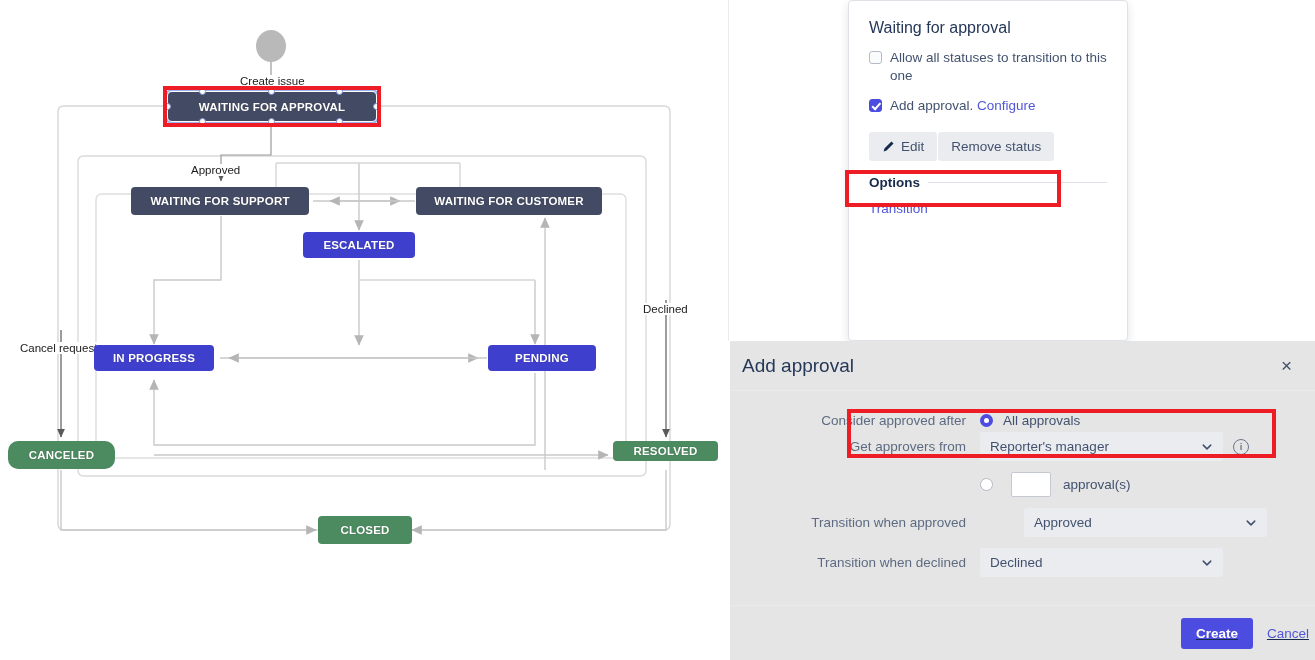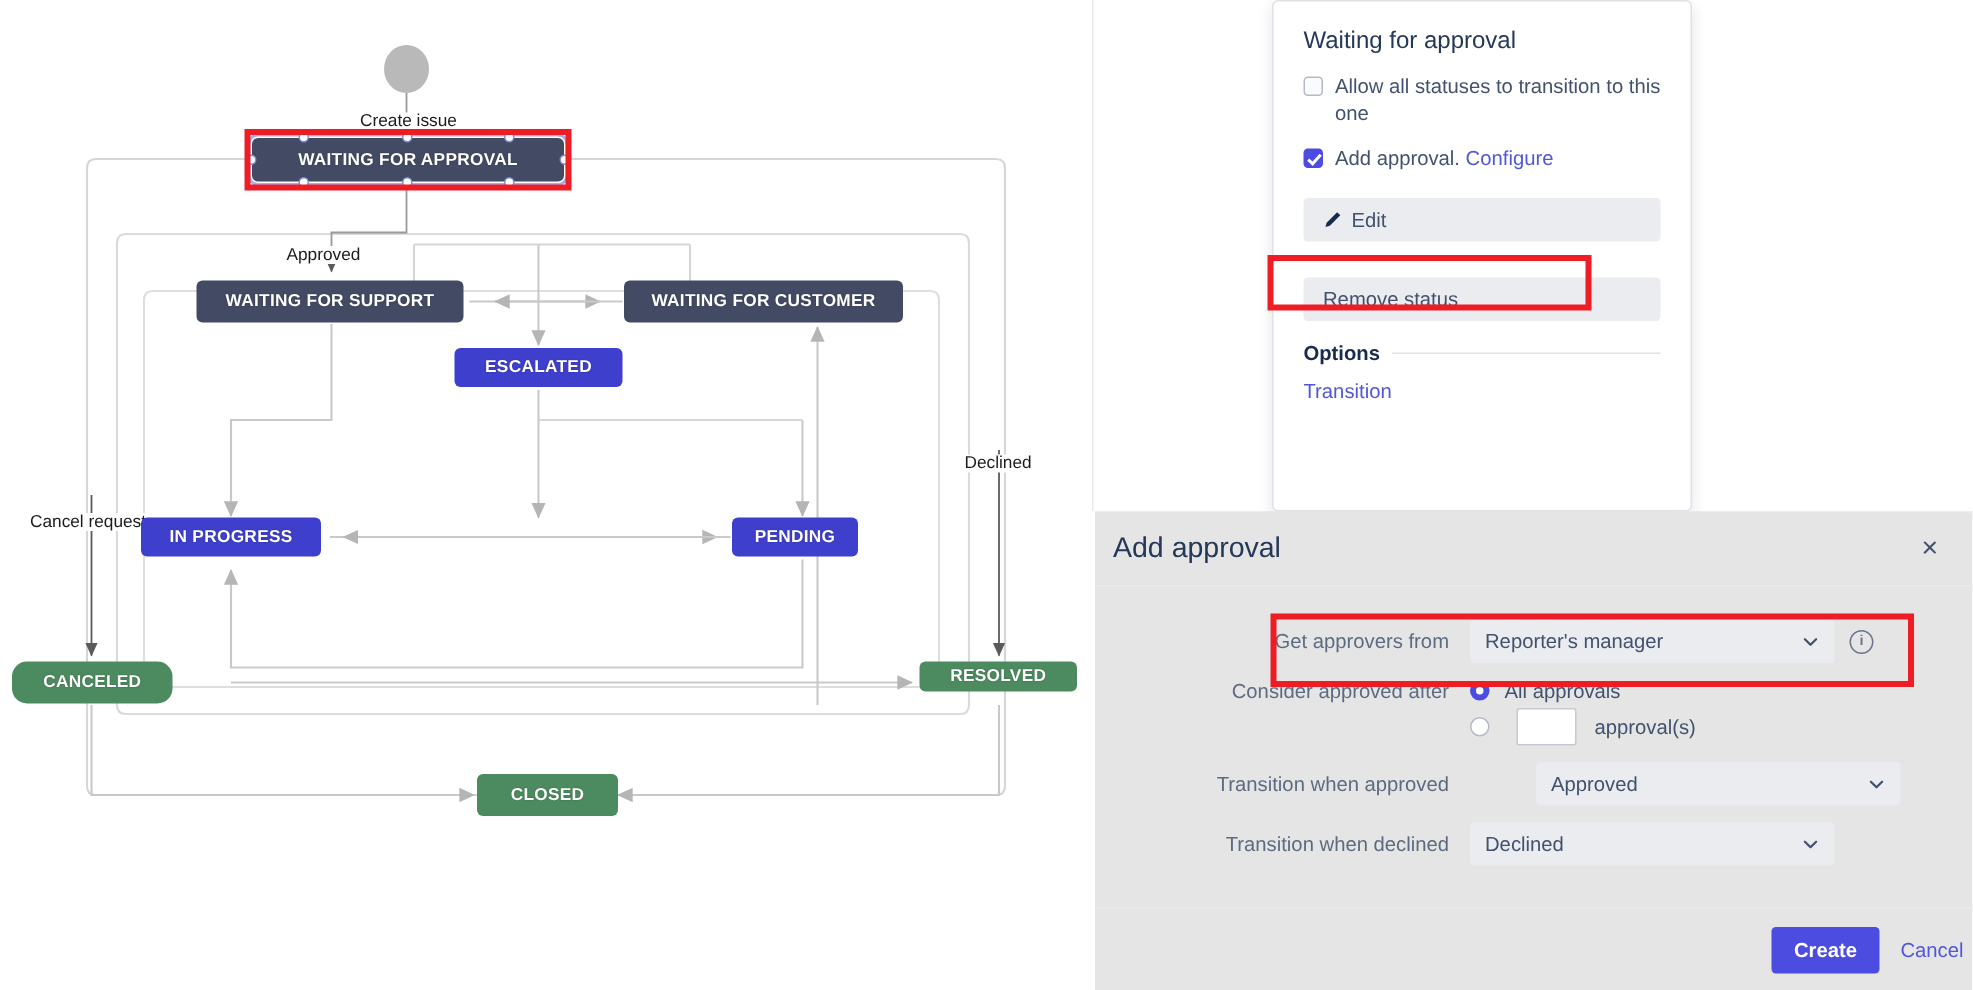--- a/index.html
+++ b/index.html
@@ -61,21 +61,21 @@
   .cb-box{
     width:13px;height:13px;min-width:13px;margin-top:2px;border:1px solid #b3bac5;
     border-radius:3px;background:#fafbfc;box-sizing:border-box;
   }
   .cb-box.checked{background:#4c4ce0;border-color:#4c4ce0;position:relative;}
   .cb-box.checked::after{
     content:"";position:absolute;left:3.5px;top:1px;width:3px;height:6.5px;
     border:solid #fff;border-width:0 2px 2px 0;transform:rotate(42deg);
   }
   .cfg-link{color:#5157d6;text-decoration:none;}
-  .btn-row{display:flex;gap:24px;margin:16px 0 14px 0;flex-direction:column;}
+  .btn-row{display:flex;gap:1px;margin:16px 0 14px 0;}
   .gbtn{
     background:#ebecf0;border:none;border-radius:3px;color:#42526e;
     font-size:13.5px;padding:7px 13px;cursor:pointer;display:flex;align-items:center;gap:6px;
     font-family:"Liberation Sans","DejaVu Sans",sans-serif;
   }
   .pencil{display:inline-block;width:13px;height:13px;}
   .opt-head{display:flex;align-items:center;gap:8px;margin:4px 0 9px 0;}
   .opt-head span{font-size:13.5px;font-weight:bold;color:#172b4d;}
   .opt-head .rule{flex:1;height:1px;background:#dfe1e6;}
   .prop-link{font-size:13.5px;color:#5157d6;text-decoration:none;display:inline-block;}
@@ -121,21 +121,21 @@
   }
   .radio.on{border:4px solid #4c4ce0;background:#fff;}
   .rlabel{font-size:13.5px;color:#42526e;margin-left:8px;}
   .numbox{
     width:40px;height:25px;border:1px solid #c5c9d1;border-radius:2px;background:#fff;
     margin-left:8px;box-sizing:border-box;
   }
   .dlg-footer{
     position:absolute;left:0;right:0;bottom:0;height:55px;
     border-top:1px solid #e9eaee;display:flex;align-items:center;justify-content:flex-end;
-    padding-right:6px;box-sizing:border-box;gap:14px;
+    padding-right:6px;box-sizing:border-box;gap:14px;text-decoration:underline;
   }
   .primary-btn{
     background:#4c4ce0;color:#fff;border:none;border-radius:3px;
     font-size:13.5px;font-weight:bold;padding:8px 15px;cursor:pointer;
     font-family:"Liberation Sans","DejaVu Sans",sans-serif;
   }
   .link-btn{
     background:none;border:none;color:#5157d6;font-size:13.5px;cursor:pointer;padding:0;
     font-family:"Liberation Sans","DejaVu Sans",sans-serif;
   }
@@ -233,21 +233,21 @@
     </div>
 
     <div class="node blue" style="left:303px;top:232px;width:112px;height:26px;">
       <span>ESCALATED</span>
     </div>
 
     <div class="node blue" style="left:94px;top:345px;width:120px;height:26px;">
       <span>IN PROGRESS</span>
     </div>
 
-    <div class="node blue" style="left:488px;top:345px;width:84px;height:26px;">
+    <div class="node blue" style="left:488px;top:345px;width:108px;height:26px;">
       <span>PENDING</span>
     </div>
 
     <div class="node green" style="left:8px;top:441px;width:107px;height:28px;border-radius:10px;">
       <span>CANCELED</span>
     </div>
 
     <div class="node green" style="left:613px;top:441px;width:105px;height:20px;">
       <span>RESOLVED</span>
     </div>
@@ -305,43 +305,43 @@
 
   <div id="dialog">
 
     <div class="dlg-head">
       <span class="dlg-title">Add approval</span>
       <button class="close-x">×</button>
     </div>
 
     <div class="dlg-body">
 
+      <div class="frow" style="margin-bottom:4px;">
+        <div class="flabel">Consider approved after</div>
+        <div class="fctl">
+          <span class="radio on"></span>
+          <span class="rlabel" style="margin-left:0;">All approvals</span>
+        </div>
+      </div>
+
       <div class="frow">
         <div class="flabel">Get approvers from</div>
         <div class="fctl">
           <div class="select">
             <span>Reporter's manager</span>
             <span class="chev">
               <svg viewBox="0 0 16 16" width="12" height="12" aria-hidden="true">
                 <path d="M3 5.5 L8 10.5 L13 5.5" fill="none" stroke="#42526e" stroke-width="2" stroke-linecap="round" stroke-linejoin="round"></path>
               </svg>
             </span>
           </div>
           <span class="info-i">i</span>
         </div>
       </div>
 
-      <div class="frow" style="margin-bottom:4px;">
-        <div class="flabel">Consider approved after</div>
-        <div class="fctl">
-          <span class="radio on"></span>
-          <span class="rlabel" style="margin-left:0;">All approvals</span>
-        </div>
-      </div>
-
       <div class="frow">
         <div class="flabel"></div>
         <div class="fctl">
           <span class="radio"></span>
           <input class="numbox" type="text" value="" style="">
           <span class="rlabel" style="margin-left:2px;">approval(s)</span>
         </div>
       </div>
 
       <div class="frow" style="gap:44px;">

